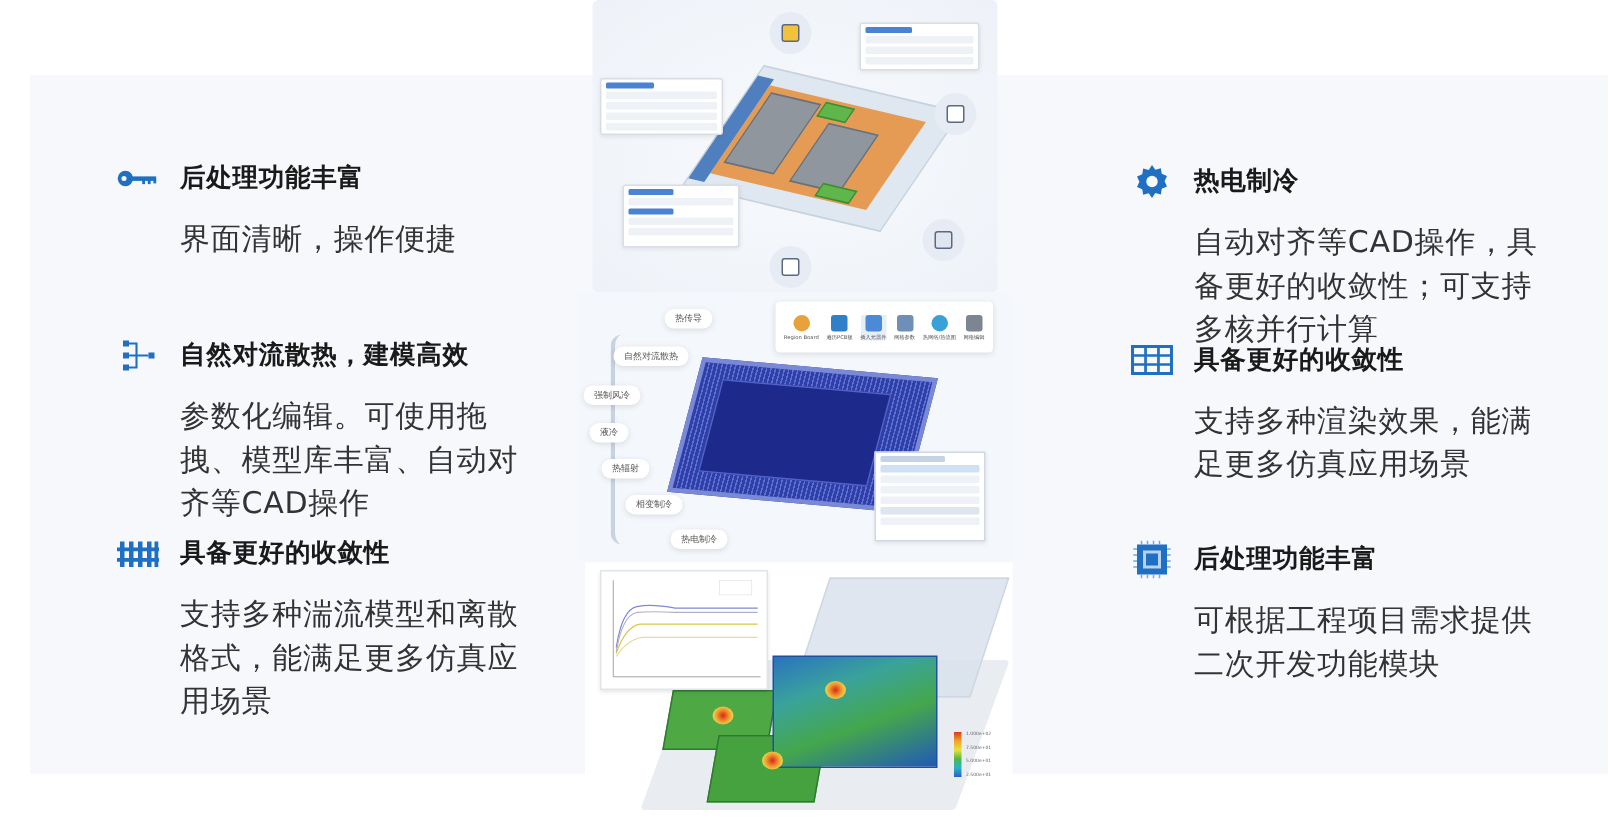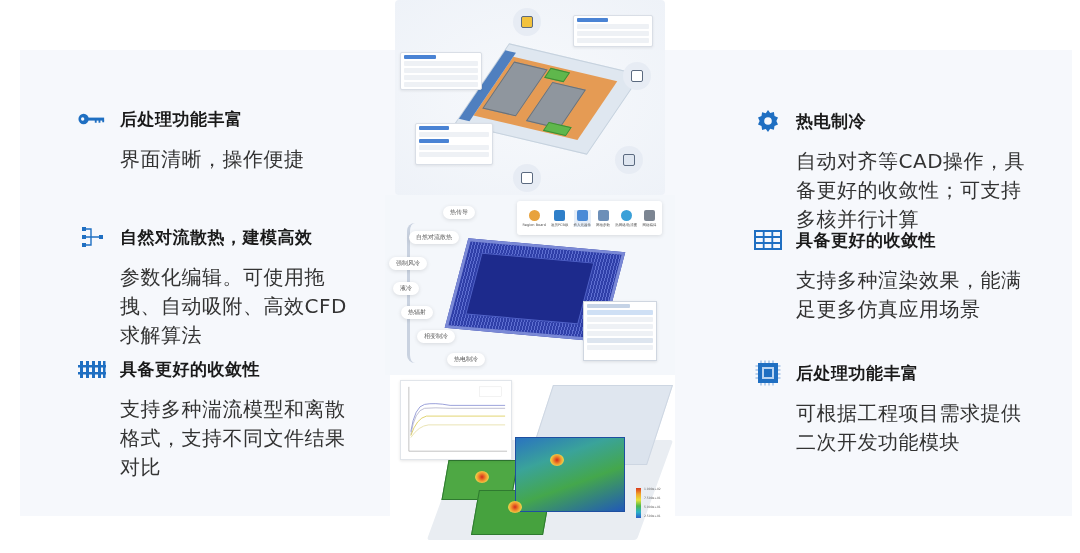--- a/index.html
+++ b/index.html
@@ -102,39 +102,39 @@
   <div class="icon">
     <svg width="24" height="24" viewBox="0 0 24 24">
         <rect x="2" y="2" width="4" height="4" fill="#1f6fc2"></rect>
         <rect x="2" y="10" width="4" height="4" fill="#1f6fc2"></rect>
         <rect x="2" y="18" width="4" height="4" fill="#1f6fc2"></rect>
         <rect x="19" y="10" width="4" height="4" fill="#1f6fc2"></rect>
         <path d="M6 4 H11 V20 H6 M6 12 H19" stroke="#1f6fc2" stroke-width="1.4" fill="none"></path>
       </svg>
   </div>
   <div class="title">自然对流散热，建模高效</div>
-  <div class="desc">参数化编辑。可使用拖拽、自动吸附、高效CFD求解算法</div>
+  <div class="desc">参数化编辑。可使用拖拽、模型库丰富、自动对齐等CAD操作</div>
 </div>
 
 <div class="feature" style="left:78px; top:357px;">
   <div class="icon">
     <svg width="28" height="20" viewBox="0 0 28 20">
         <g fill="#1f6fc2">
           <rect x="2" y="2" width="3" height="17"></rect>
           <rect x="8" y="2" width="3" height="17"></rect>
           <rect x="14" y="2" width="3" height="17"></rect>
           <rect x="20" y="2" width="3" height="17"></rect>
           <rect x="25" y="2" width="2.5" height="17"></rect>
           <rect x="0" y="6" width="28" height="2.5"></rect>
           <rect x="0" y="13" width="28" height="2.5"></rect>
         </g>
       </svg>
   </div>
   <div class="title">具备更好的收敛性</div>
-  <div class="desc">支持多种湍流模型和离散格式，支持不同文件结果对比</div>
+  <div class="desc">支持多种湍流模型和离散格式，能满足更多仿真应用场景</div>
 </div>
 
 <div class="feature" style="left:754px; top:109px;">
   <div class="icon">
     <svg width="24" height="24" viewBox="0 0 24 24">
         <path fill="#1f6fc2" d="M12 1 l2.2 3.1 3.7-1 .6 3.8 3.5 1.5-1.6 3.5 1.6 3.5-3.5 1.5-.6 3.8-3.7-1L12 23l-2.2-3.1-3.7 1-.6-3.8-3.5-1.5 1.6-3.5-1.6-3.5 3.5-1.5.6-3.8 3.7 1z"></path>
         <circle cx="12" cy="12" r="3.8" fill="#f6f8fc"></circle>
       </svg>
   </div>
   <div class="title">热电制冷</div>

